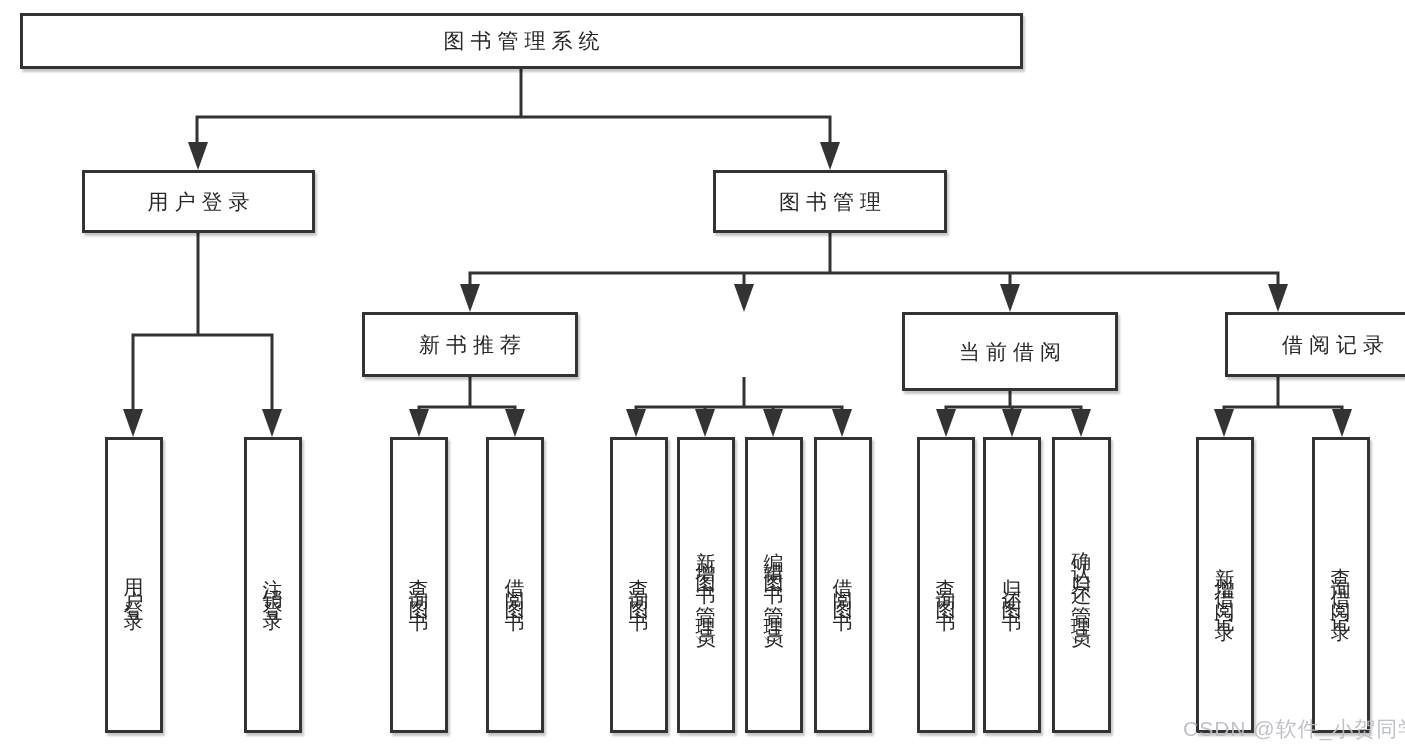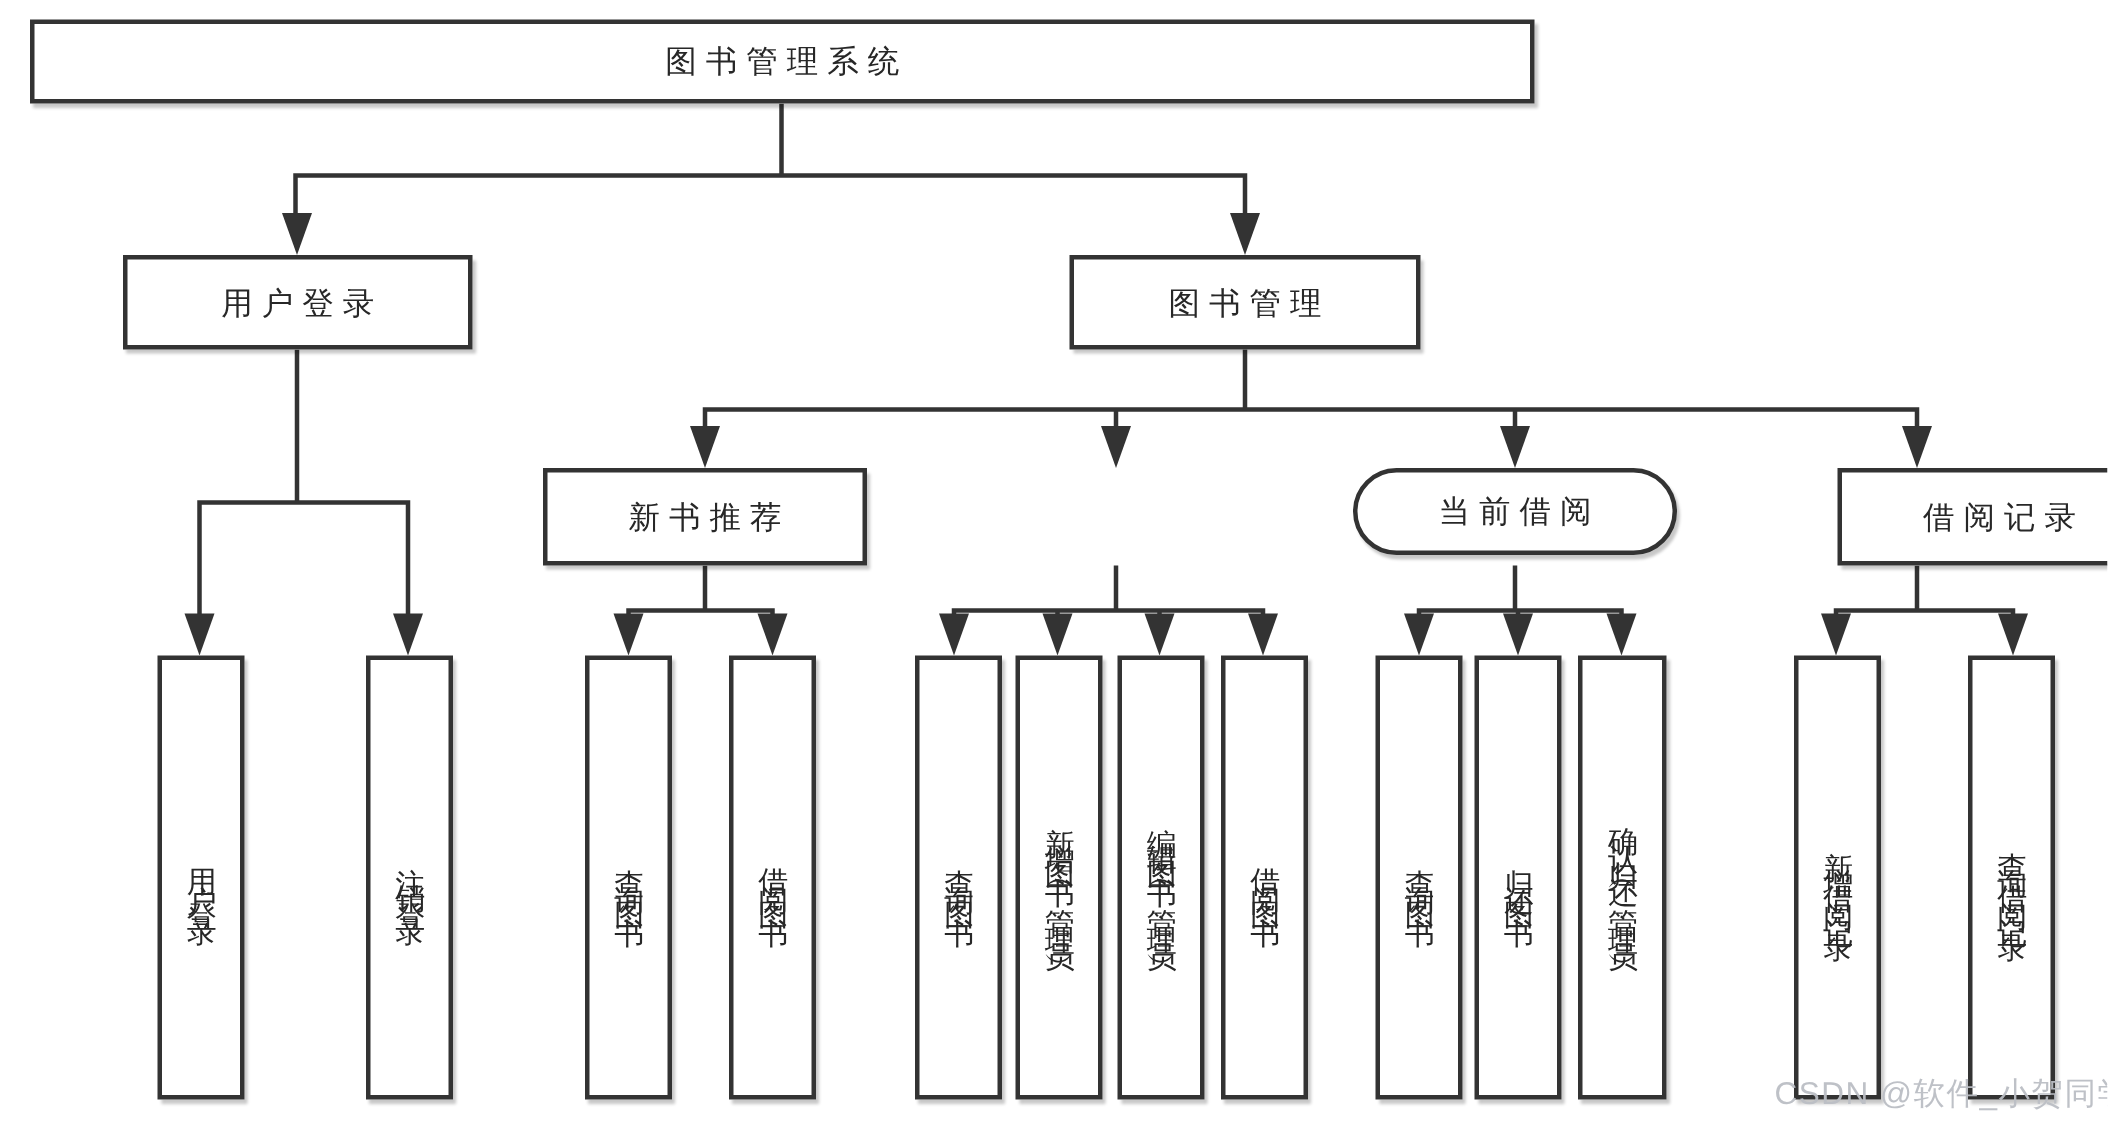--- a/index.html
+++ b/index.html
@@ -96,21 +96,21 @@
   <div class="box" style="left:82px;top:170px;width:233px;height:63px;">
     <span class="htext">用户登录</span>
   </div>
   <div class="box" style="left:713px;top:170px;width:234px;height:63px;">
     <span class="htext">图书管理</span>
   </div>
 
   <div class="box" style="left:362px;top:312px;width:216px;height:65px;">
     <span class="htext">新书推荐</span>
   </div>
-  <div class="box" style="left:902px;top:312px;width:216px;height:58px;border-radius:29px;">
+  <div class="box" style="left:902px;top:312px;width:216px;height:79px;">
     <span class="htext">当前借阅</span>
   </div>
   <div class="box" style="left:1225px;top:312px;width:216px;height:65px;">
     <span class="htext">借阅记录</span>
   </div>
 
   <div class="box" style="left:105px;top:437px;width:58px;height:296px;">
     <span class="vtext">用户登录</span>
   </div>
   <div class="box" style="left:244px;top:437px;width:58px;height:296px;">

